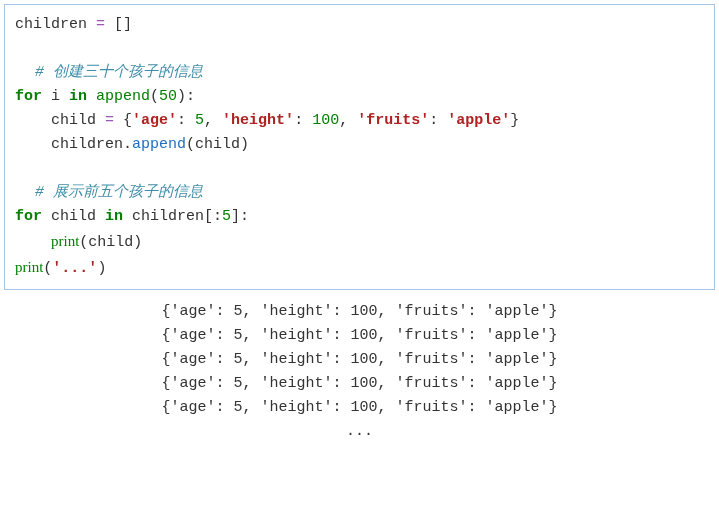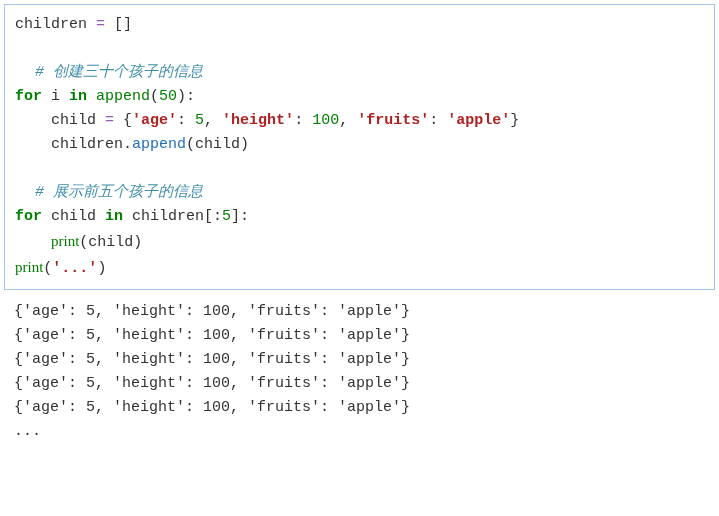--- a/index.html
+++ b/index.html
@@ -21,20 +21,21 @@
     box-sizing: border-box;
     padding: 8px 10px;
     white-space: pre;
     background: #fff;
     margin-bottom: 6px;
   }
   .output-cell {
     padding: 4px 10px 8px 10px;
     white-space: pre;
     color: #333;
+    text-align: center;
   }
   .kw  { color: #008000; font-weight: bold; }   
   .op  { color: #9b59b6; }                       
   .num { color: #008000; }                       
   .str { color: #b02222; font-weight: bold; }                       
   .cmt { color: #3f8ea8; font-style: italic; margin-left: 20px; }   
   .bld { color: #008000; }                       
   .call{ color: #1f6fbf; }                       
   .fn  { color: #008000; font-family: Liberation Serif, serif; }                          
 </style>

